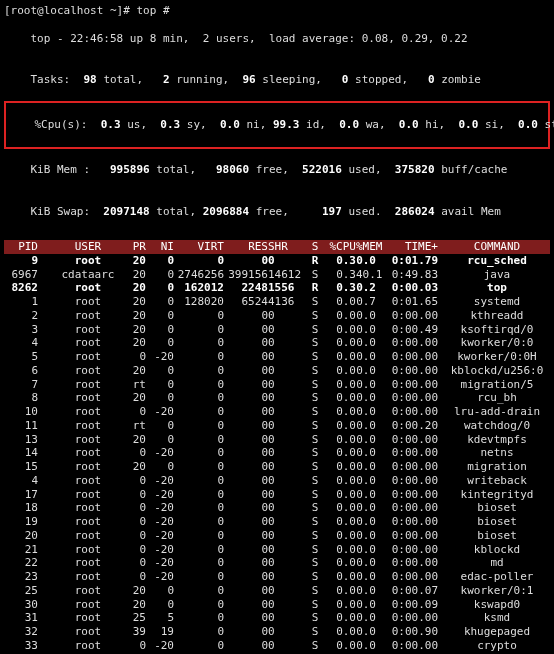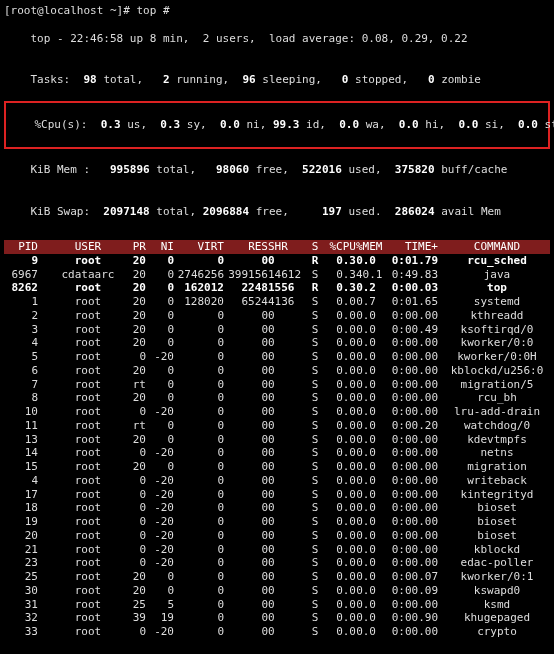--- a/index.html
+++ b/index.html
@@ -117,20 +117,21 @@
         <tr class="proc-row"><td class="c-pid">11</td><td class="c-user">root</td><td class="c-pr">rt</td><td class="c-ni">0</td><td class="c-virt">0</td><td class="c-res">0</td><td class="c-shr">0</td><td class="c-s">S</td><td class="c-cpu">0.0</td><td class="c-mem">0.0</td><td class="c-time">0:00.20</td><td class="c-cmd">watchdog/0</td></tr>
         <tr class="proc-row"><td class="c-pid">13</td><td class="c-user">root</td><td class="c-pr">20</td><td class="c-ni">0</td><td class="c-virt">0</td><td class="c-res">0</td><td class="c-shr">0</td><td class="c-s">S</td><td class="c-cpu">0.0</td><td class="c-mem">0.0</td><td class="c-time">0:00.00</td><td class="c-cmd">kdevtmpfs</td></tr>
         <tr class="proc-row"><td class="c-pid">14</td><td class="c-user">root</td><td class="c-pr">0</td><td class="c-ni">-20</td><td class="c-virt">0</td><td class="c-res">0</td><td class="c-shr">0</td><td class="c-s">S</td><td class="c-cpu">0.0</td><td class="c-mem">0.0</td><td class="c-time">0:00.00</td><td class="c-cmd">netns</td></tr>
         <tr class="proc-row"><td class="c-pid">15</td><td class="c-user">root</td><td class="c-pr">20</td><td class="c-ni">0</td><td class="c-virt">0</td><td class="c-res">0</td><td class="c-shr">0</td><td class="c-s">S</td><td class="c-cpu">0.0</td><td class="c-mem">0.0</td><td class="c-time">0:00.00</td><td class="c-cmd">migration</td></tr>
         <tr class="proc-row"><td class="c-pid">4</td><td class="c-user">root</td><td class="c-pr">0</td><td class="c-ni">-20</td><td class="c-virt">0</td><td class="c-res">0</td><td class="c-shr">0</td><td class="c-s">S</td><td class="c-cpu">0.0</td><td class="c-mem">0.0</td><td class="c-time">0:00.00</td><td class="c-cmd">writeback</td></tr>
         <tr class="proc-row"><td class="c-pid">17</td><td class="c-user">root</td><td class="c-pr">0</td><td class="c-ni">-20</td><td class="c-virt">0</td><td class="c-res">0</td><td class="c-shr">0</td><td class="c-s">S</td><td class="c-cpu">0.0</td><td class="c-mem">0.0</td><td class="c-time">0:00.00</td><td class="c-cmd">kintegrityd</td></tr>
         <tr class="proc-row"><td class="c-pid">18</td><td class="c-user">root</td><td class="c-pr">0</td><td class="c-ni">-20</td><td class="c-virt">0</td><td class="c-res">0</td><td class="c-shr">0</td><td class="c-s">S</td><td class="c-cpu">0.0</td><td class="c-mem">0.0</td><td class="c-time">0:00.00</td><td class="c-cmd">bioset</td></tr>
         <tr class="proc-row"><td class="c-pid">19</td><td class="c-user">root</td><td class="c-pr">0</td><td class="c-ni">-20</td><td class="c-virt">0</td><td class="c-res">0</td><td class="c-shr">0</td><td class="c-s">S</td><td class="c-cpu">0.0</td><td class="c-mem">0.0</td><td class="c-time">0:00.00</td><td class="c-cmd">bioset</td></tr>
         <tr class="proc-row"><td class="c-pid">20</td><td class="c-user">root</td><td class="c-pr">0</td><td class="c-ni">-20</td><td class="c-virt">0</td><td class="c-res">0</td><td class="c-shr">0</td><td class="c-s">S</td><td class="c-cpu">0.0</td><td class="c-mem">0.0</td><td class="c-time">0:00.00</td><td class="c-cmd">bioset</td></tr>
         <tr class="proc-row"><td class="c-pid">21</td><td class="c-user">root</td><td class="c-pr">0</td><td class="c-ni">-20</td><td class="c-virt">0</td><td class="c-res">0</td><td class="c-shr">0</td><td class="c-s">S</td><td class="c-cpu">0.0</td><td class="c-mem">0.0</td><td class="c-time">0:00.00</td><td class="c-cmd">kblockd</td></tr>
+        <tr class="proc-row"><td class="c-pid">22</td><td class="c-user">root</td><td class="c-pr">0</td><td class="c-ni">-20</td><td class="c-virt">0</td><td class="c-res">0</td><td class="c-shr">0</td><td class="c-s">S</td><td class="c-cpu">0.0</td><td class="c-mem">0.0</td><td class="c-time">0:00.00</td><td class="c-cmd">md</td></tr>
         <tr class="proc-row"><td class="c-pid">23</td><td class="c-user">root</td><td class="c-pr">0</td><td class="c-ni">-20</td><td class="c-virt">0</td><td class="c-res">0</td><td class="c-shr">0</td><td class="c-s">S</td><td class="c-cpu">0.0</td><td class="c-mem">0.0</td><td class="c-time">0:00.00</td><td class="c-cmd">edac-poller</td></tr>
         <tr class="proc-row"><td class="c-pid">25</td><td class="c-user">root</td><td class="c-pr">20</td><td class="c-ni">0</td><td class="c-virt">0</td><td class="c-res">0</td><td class="c-shr">0</td><td class="c-s">S</td><td class="c-cpu">0.0</td><td class="c-mem">0.0</td><td class="c-time">0:00.07</td><td class="c-cmd">kworker/0:1</td></tr>
         <tr class="proc-row"><td class="c-pid">30</td><td class="c-user">root</td><td class="c-pr">20</td><td class="c-ni">0</td><td class="c-virt">0</td><td class="c-res">0</td><td class="c-shr">0</td><td class="c-s">S</td><td class="c-cpu">0.0</td><td class="c-mem">0.0</td><td class="c-time">0:00.09</td><td class="c-cmd">kswapd0</td></tr>
         <tr class="proc-row"><td class="c-pid">31</td><td class="c-user">root</td><td class="c-pr">25</td><td class="c-ni">5</td><td class="c-virt">0</td><td class="c-res">0</td><td class="c-shr">0</td><td class="c-s">S</td><td class="c-cpu">0.0</td><td class="c-mem">0.0</td><td class="c-time">0:00.00</td><td class="c-cmd">ksmd</td></tr>
         <tr class="proc-row"><td class="c-pid">32</td><td class="c-user">root</td><td class="c-pr">39</td><td class="c-ni">19</td><td class="c-virt">0</td><td class="c-res">0</td><td class="c-shr">0</td><td class="c-s">S</td><td class="c-cpu">0.0</td><td class="c-mem">0.0</td><td class="c-time">0:00.90</td><td class="c-cmd">khugepaged</td></tr>
         <tr class="proc-row"><td class="c-pid">33</td><td class="c-user">root</td><td class="c-pr">0</td><td class="c-ni">-20</td><td class="c-virt">0</td><td class="c-res">0</td><td class="c-shr">0</td><td class="c-s">S</td><td class="c-cpu">0.0</td><td class="c-mem">0.0</td><td class="c-time">0:00.00</td><td class="c-cmd">crypto</td></tr>
       </tbody>
   </table>
 
 </div>

